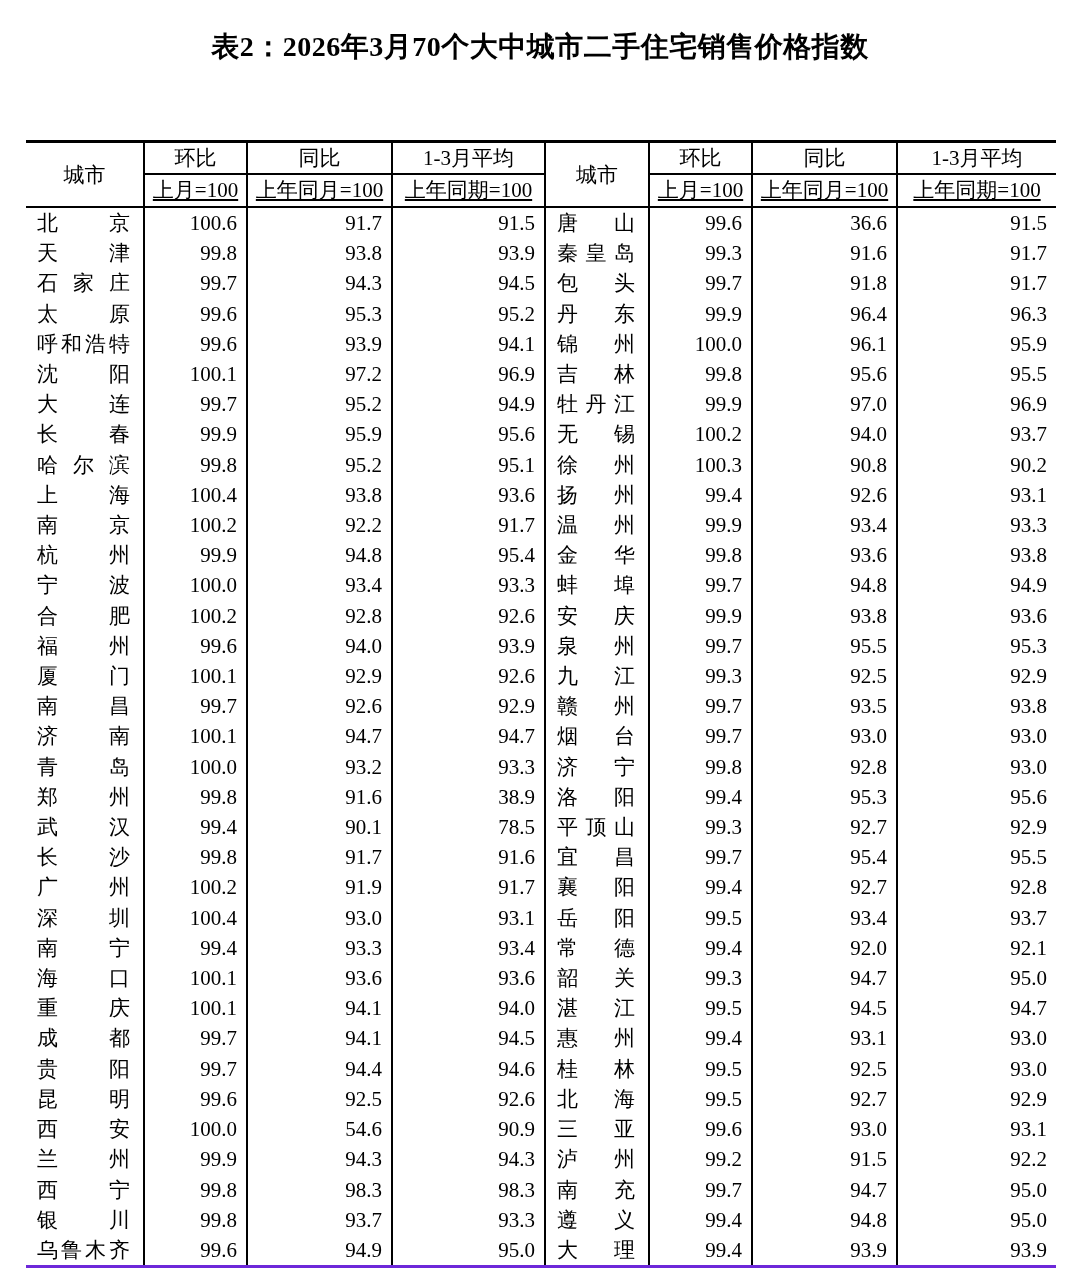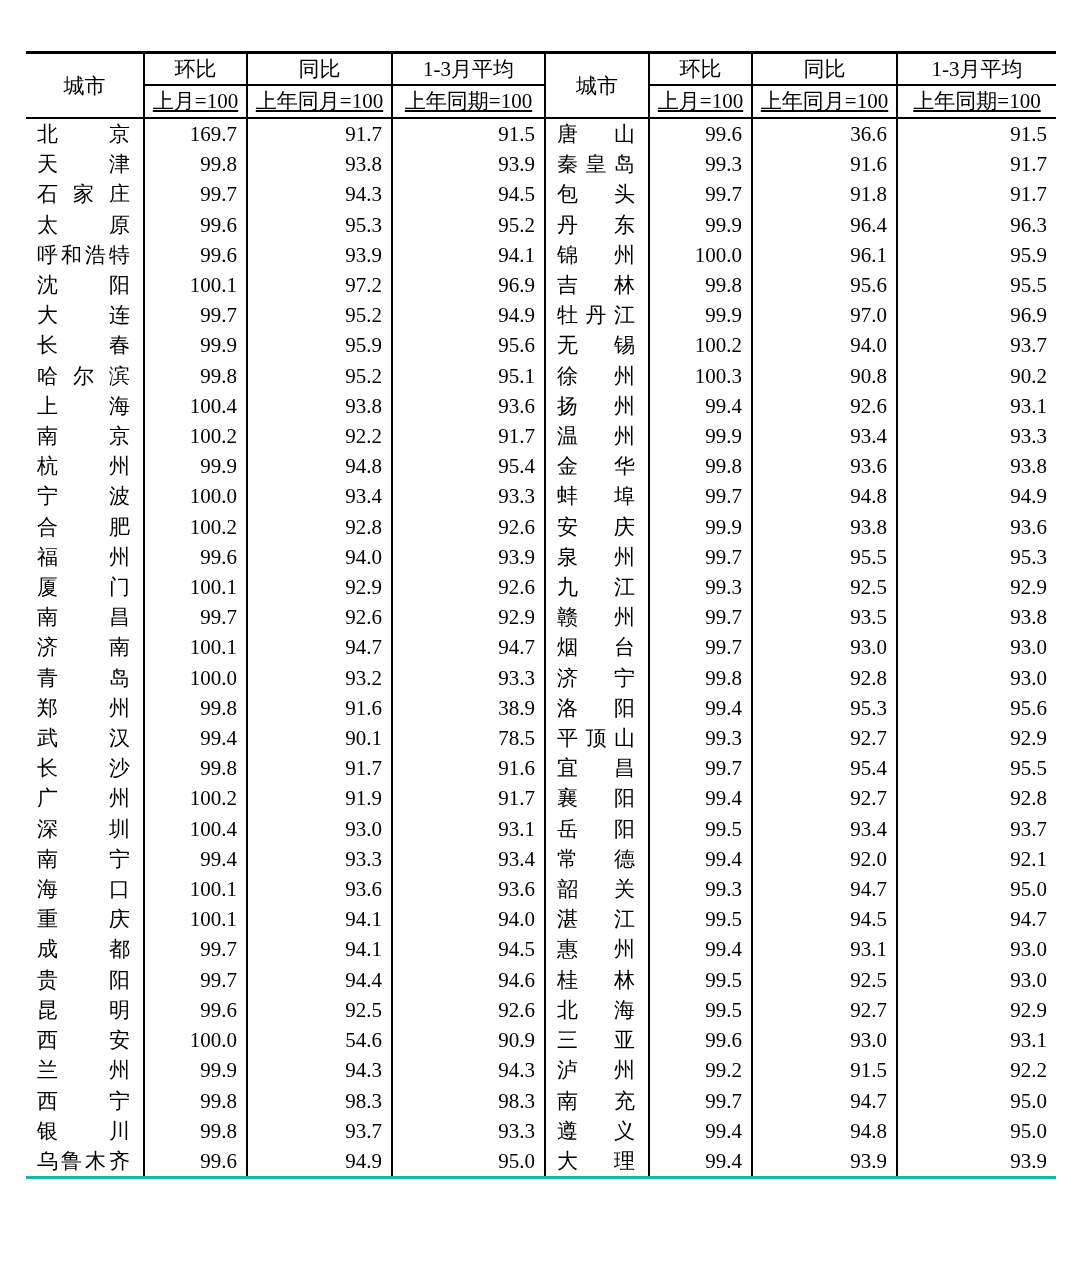--- a/index.html
+++ b/index.html
@@ -22,26 +22,26 @@
     padding-top: 27px;
     height: 40px;
     line-height: 40px;
     text-align: center;
     font-size: 28px;
     font-weight: bold;
     letter-spacing: 0.5px;
   }
   table.idx {
     margin-left: 26px;
-    margin-top: 51px;
+    margin-top: 73px;
     width: 1030px;
     table-layout: fixed;
     border-collapse: collapse;
     border-top: 3px solid #000;
-    border-bottom: 3px solid #14b8a6;
+    border-bottom: 3px solid #6d28d9;
   }
   th, td {
     margin: 0;
     padding: 0;
     font-weight: normal;
     font-size: 21px;
     vertical-align: middle;
     overflow: visible;
     white-space: nowrap;
   }
@@ -60,20 +60,21 @@
     height: 30.2px;
     line-height: 30.2px;
   }
   .jc span { display: block; }
 </style>
 </head>
 <body>
 
 <div class="page">
 
+  <div class="title">表2：2026年3月70个大中城市二手住宅销售价格指数</div>
 
   <table class="idx">
     <colgroup>
       <col style="width:118px">
         <col style="width:103px">
         <col style="width:145px">
         <col style="width:153px">
       <col style="width:104px">
         <col style="width:103px">
         <col style="width:145px">
@@ -100,21 +101,21 @@
       </tr>
     </thead>
     <tbody id="rows">
     <tr>
       <td>
             <div class="jc">
               <span>北</span>
               <span>京</span>
             </div>
           </td>
-      <td class="num bl">169.7</td>
+      <td class="num bl">100.6</td>
       <td class="num bl">91.7</td>
       <td class="num bl">91.5</td>
       <td class="bl">
             <div class="jc">
               <span>唐</span>
               <span>山</span>
             </div>
           </td>
       <td class="num bl">99.6</td>
       <td class="num bl">36.6</td>

